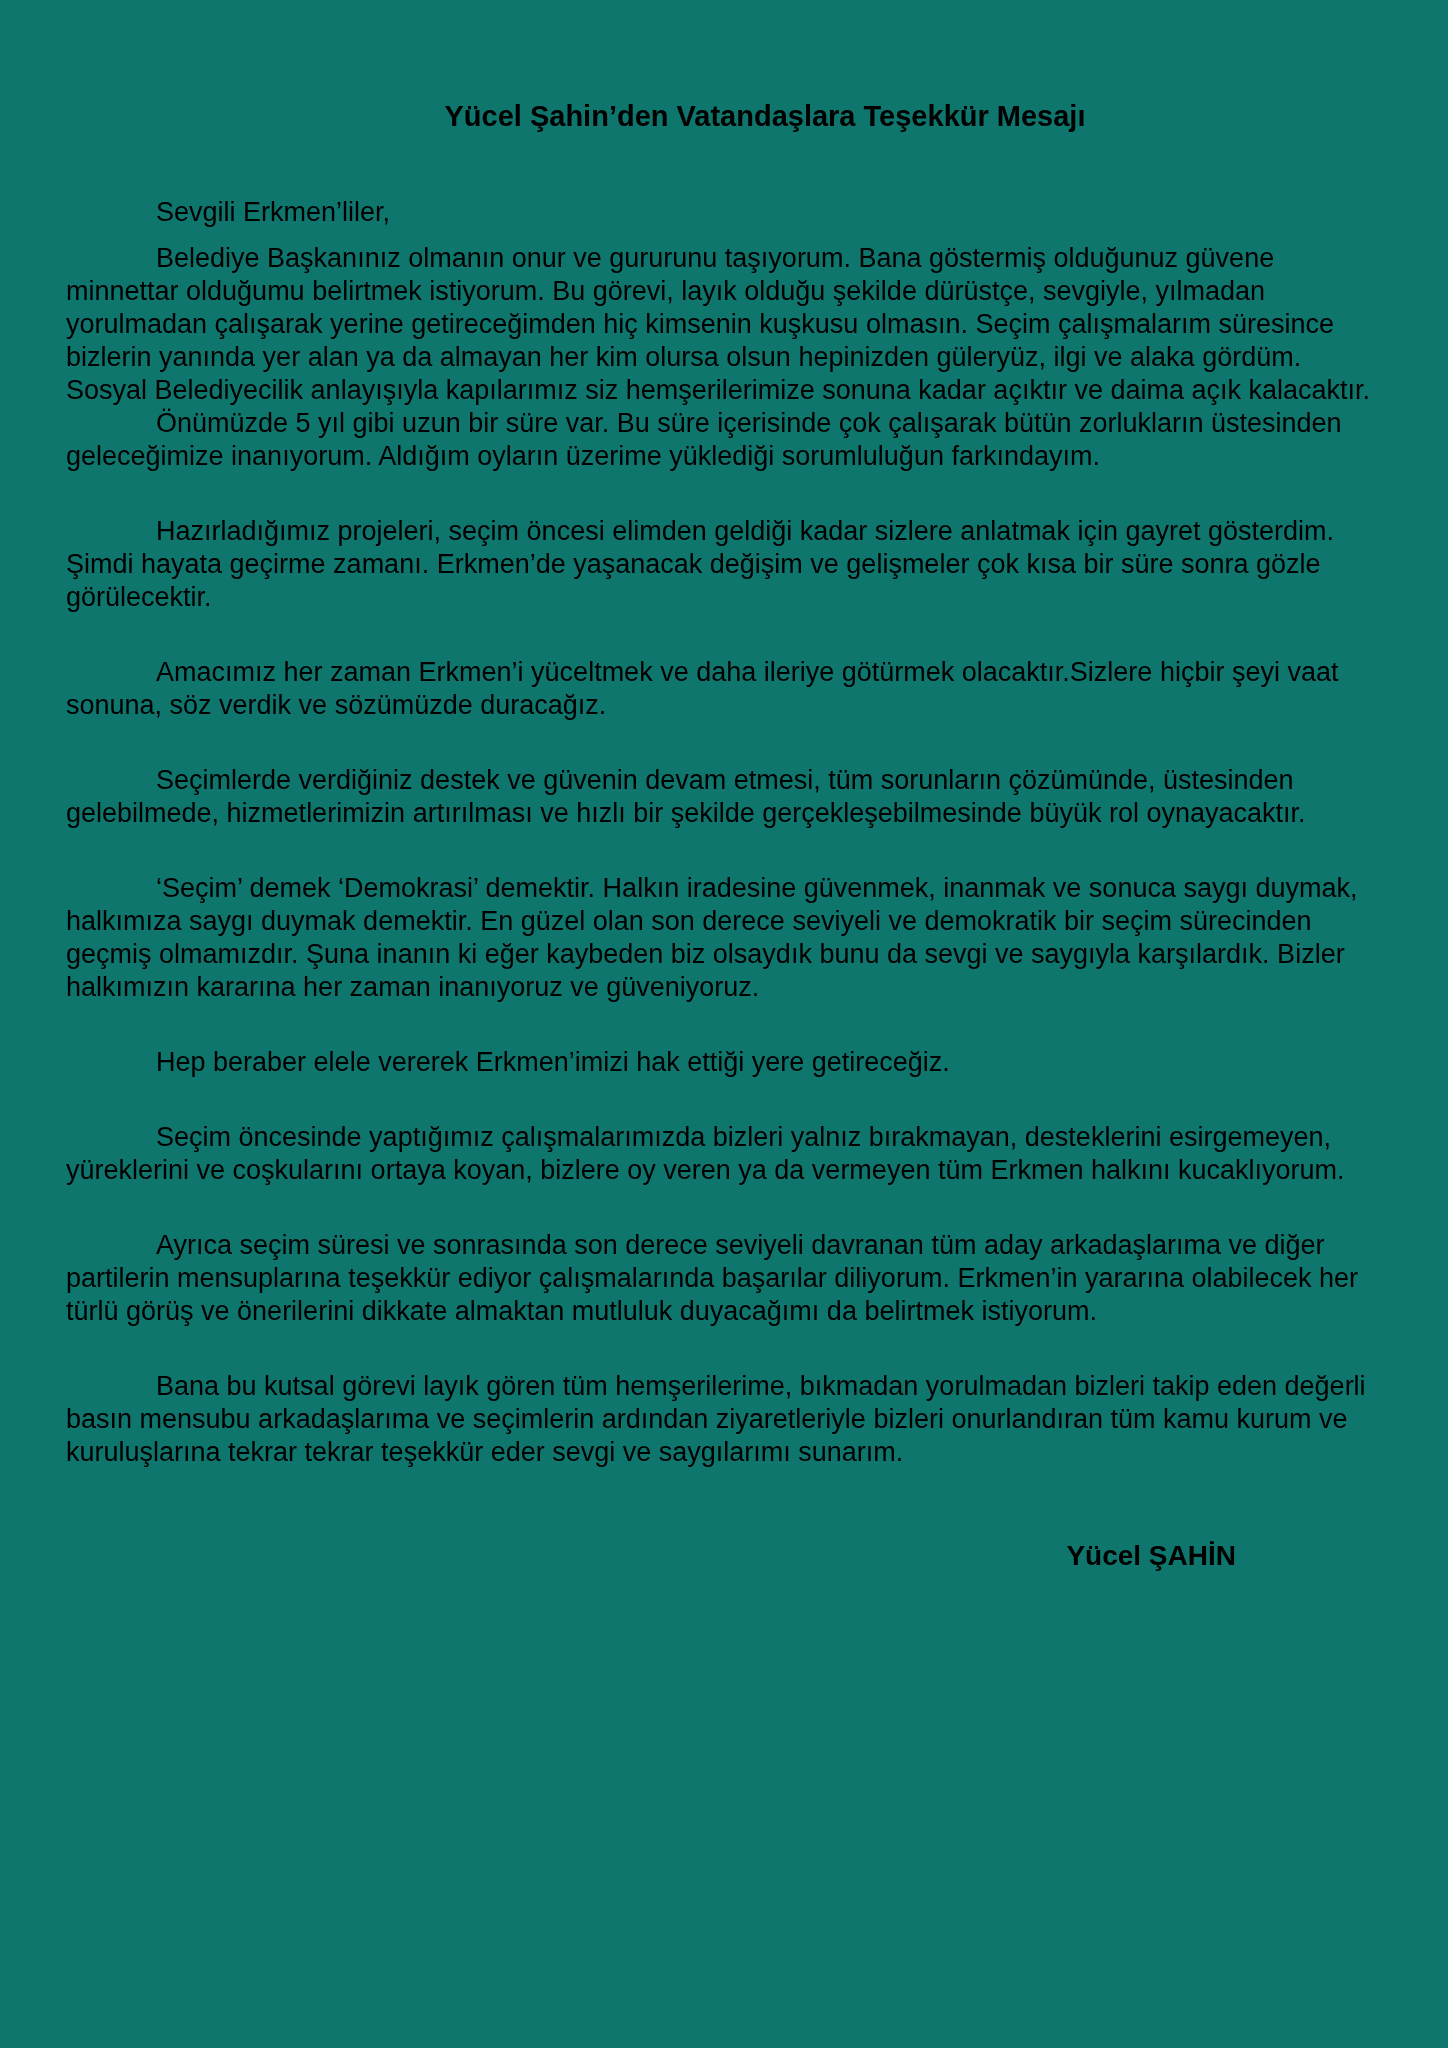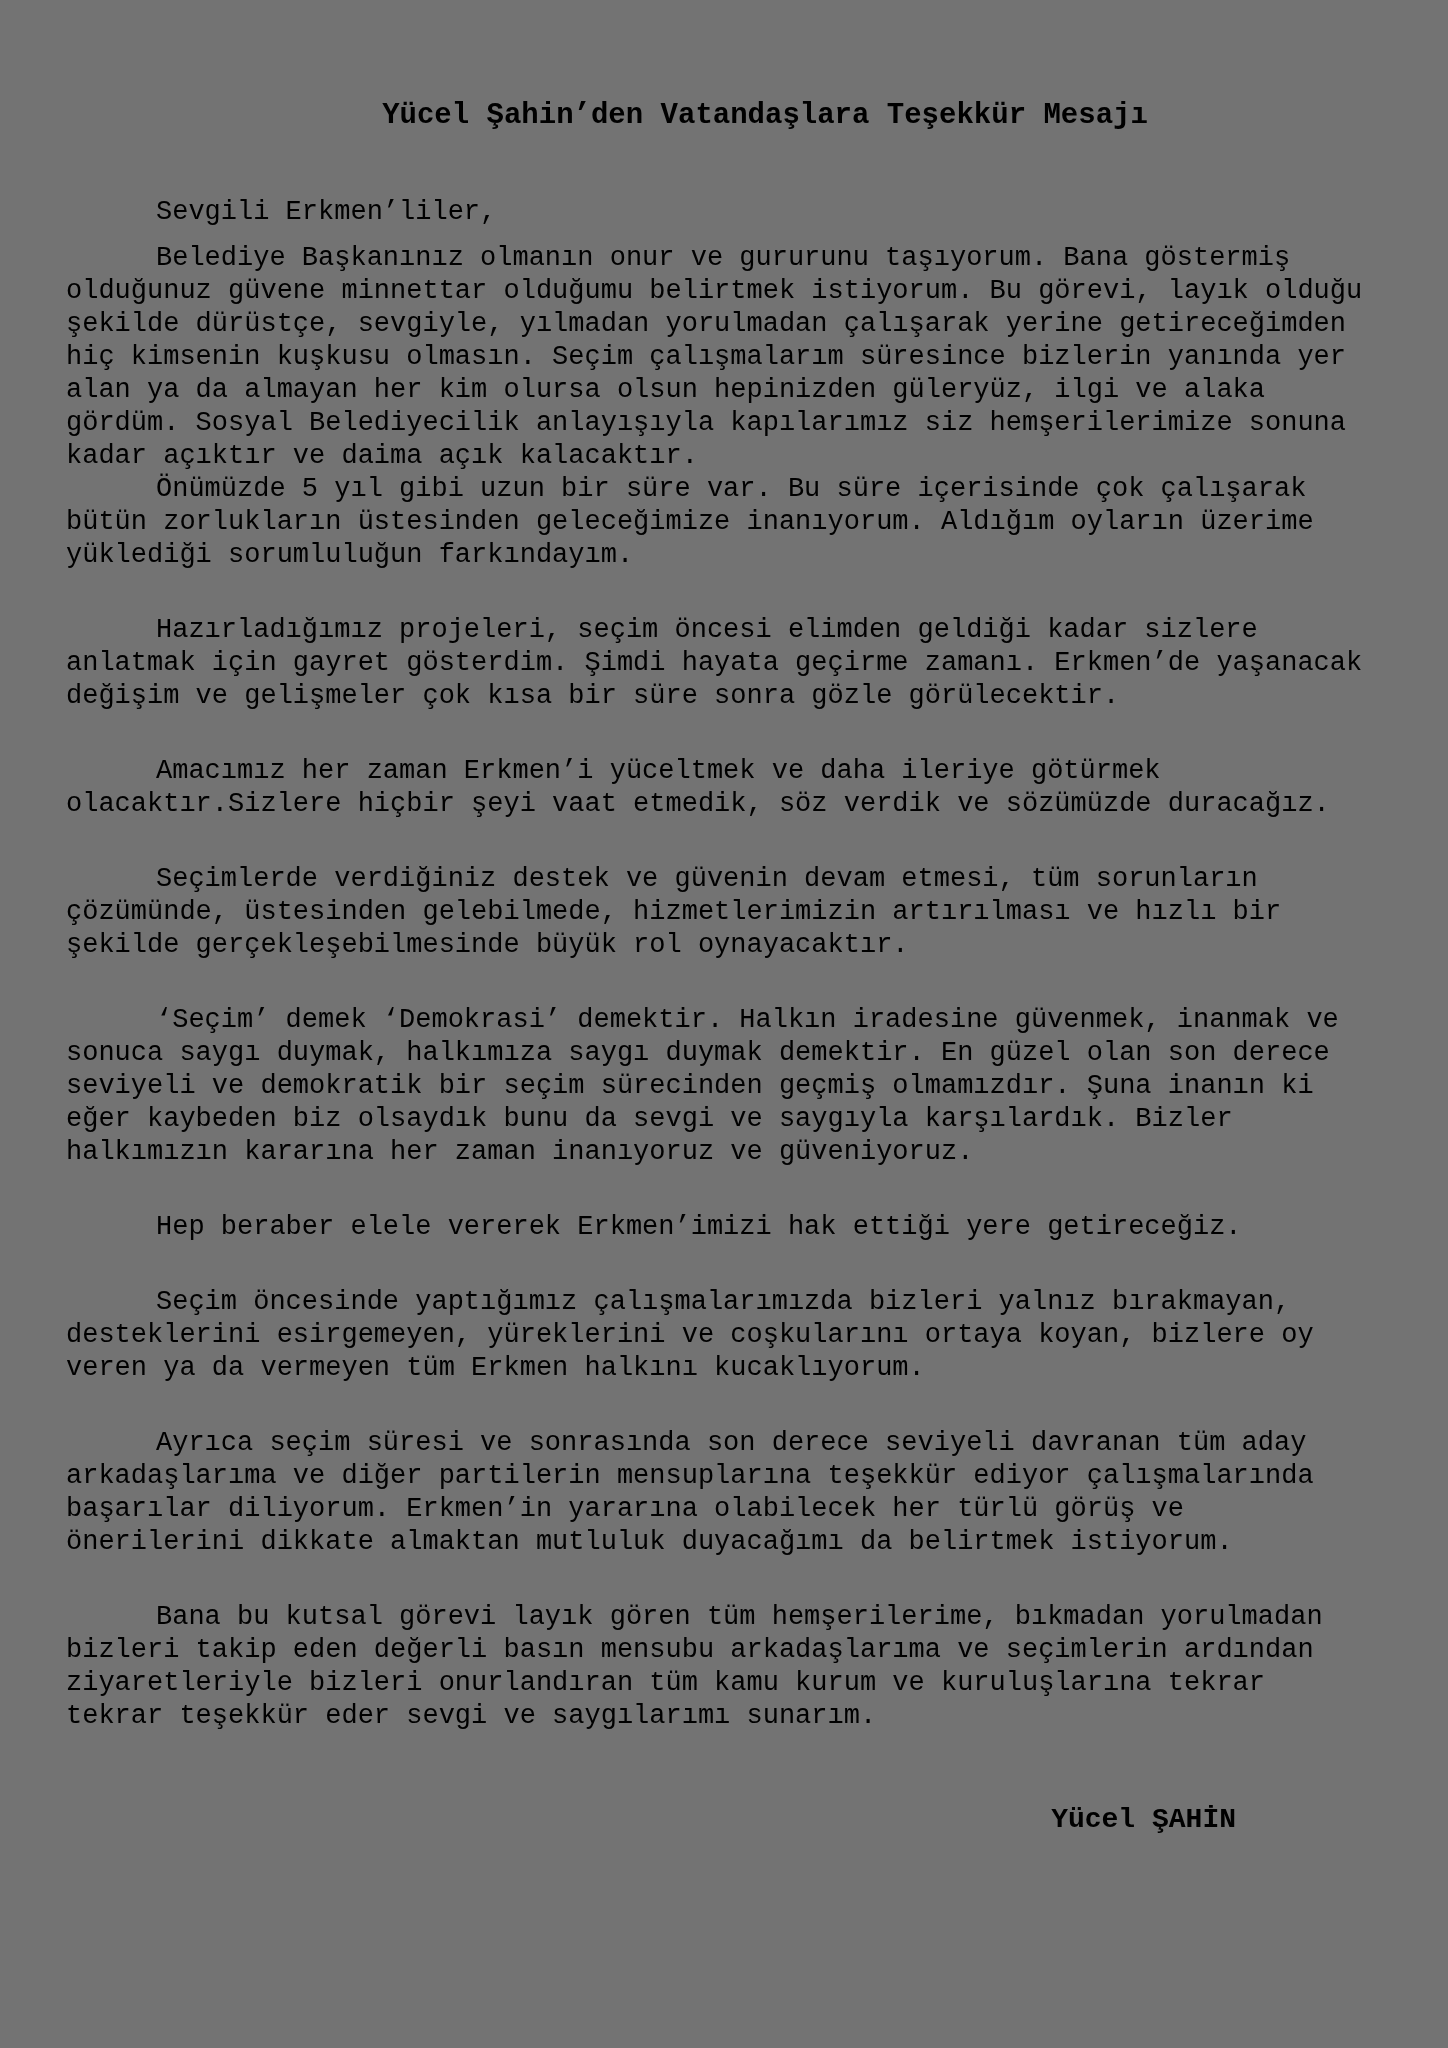--- a/index.html
+++ b/index.html
@@ -1,24 +1,24 @@
 <!DOCTYPE html>
 <html><head>
 <meta charset="utf-8">
 <style>
   html, body { margin: 0; padding: 0; background: #e8e8e8; }
   .page {
     position: relative;
     width: 1448px;
     height: 2048px;
     margin: 0 auto;
-    background: #737373;
+    background: #0f766e;
     box-sizing: border-box;
     padding: 98px 72px 0 66px;
-    font-family: Liberation Mono, monospace;
+    font-family: Liberation Sans, sans-serif;
     color: #000000;
     overflow: hidden;
   }
   .doc-title {
     font-size: 29px;
     font-weight: bold;
     text-align: center;
     margin: 0 0 62px 88px;
     line-height: 36px;
     letter-spacing: 0px;
@@ -54,21 +54,21 @@
   <h1 class="doc-title">Yücel Şahin’den Vatandaşlara Teşekkür Mesajı</h1>
 
   <p class="para salutation">Sevgili Erkmen’liler,</p>
 
   <p class="para mb-sm">Belediye Başkanınız olmanın onur ve gururunu taşıyorum. Bana göstermiş olduğunuz güvene minnettar olduğumu belirtmek istiyorum. Bu görevi, layık olduğu şekilde dürüstçe, sevgiyle, yılmadan yorulmadan çalışarak yerine getireceğimden hiç kimsenin kuşkusu olmasın. Seçim çalışmalarım süresince bizlerin yanında yer alan ya da almayan her kim olursa olsun hepinizden güleryüz, ilgi ve alaka gördüm. Sosyal Belediyecilik anlayışıyla kapılarımız siz hemşerilerimize sonuna kadar açıktır ve daima açık kalacaktır.</p>
 
   <p class="para mb-md">Önümüzde 5 yıl gibi uzun bir süre var. Bu süre içerisinde çok çalışarak bütün zorlukların üstesinden geleceğimize inanıyorum. Aldığım oyların üzerime yüklediği sorumluluğun farkındayım.</p>
 
   <p class="para mb-md">Hazırladığımız projeleri, seçim öncesi elimden geldiği kadar sizlere anlatmak için gayret gösterdim. Şimdi hayata geçirme zamanı. Erkmen’de yaşanacak değişim ve gelişmeler çok kısa bir süre sonra gözle görülecektir.</p>
 
-  <p class="para mb-md">Amacımız her zaman Erkmen’i yüceltmek ve daha ileriye götürmek olacaktır.Sizlere hiçbir şeyi vaat etmedik, söz verdik ve sözümüzde duracağız.</p>
+  <p class="para mb-md">Amacımız her zaman Erkmen’i yüceltmek ve daha ileriye götürmek olacaktır.Sizlere hiçbir şeyi vaat sonuna, söz verdik ve sözümüzde duracağız.</p>
 
   <p class="para mb-md">Seçimlerde verdiğiniz destek ve güvenin devam etmesi, tüm sorunların çözümünde, üstesinden gelebilmede, hizmetlerimizin artırılması ve hızlı bir şekilde gerçekleşebilmesinde büyük rol oynayacaktır.</p>
 
   <p class="para mb-md">‘Seçim’ demek ‘Demokrasi’ demektir. Halkın iradesine güvenmek, inanmak ve sonuca saygı duymak, halkımıza saygı duymak demektir. En güzel olan son derece seviyeli ve demokratik bir seçim sürecinden geçmiş olmamızdır. Şuna inanın ki eğer kaybeden biz olsaydık bunu da sevgi ve saygıyla karşılardık. Bizler halkımızın kararına her zaman inanıyoruz ve güveniyoruz.</p>
 
   <p class="para mb-md">Hep beraber elele vererek Erkmen’imizi hak ettiği yere getireceğiz.</p>
 
   <p class="para mb-md">Seçim öncesinde yaptığımız çalışmalarımızda bizleri yalnız bırakmayan, desteklerini esirgemeyen, yüreklerini ve coşkularını ortaya koyan, bizlere oy veren ya da vermeyen tüm Erkmen halkını kucaklıyorum.</p>
 
   <p class="para mb-md">Ayrıca seçim süresi ve sonrasında son derece seviyeli davranan tüm aday arkadaşlarıma ve diğer partilerin mensuplarına teşekkür ediyor çalışmalarında başarılar diliyorum. Erkmen’in yararına olabilecek her türlü görüş ve önerilerini dikkate almaktan mutluluk duyacağımı da belirtmek istiyorum.</p>

